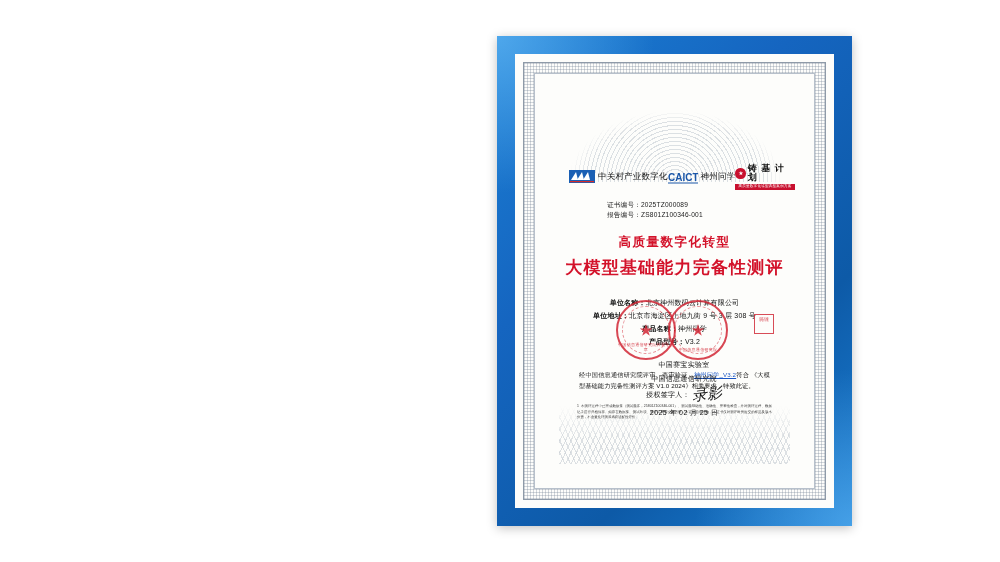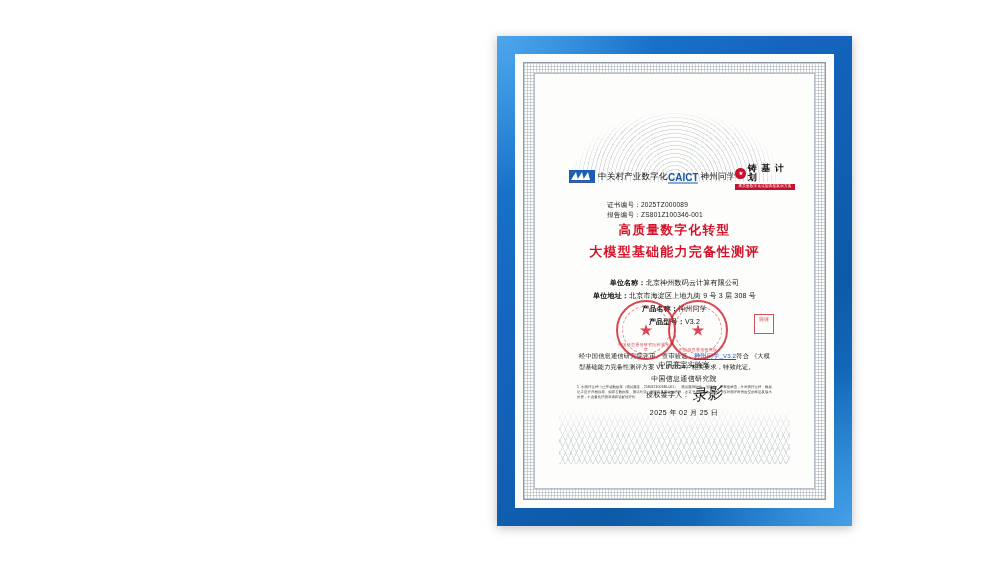--- a/index.html
+++ b/index.html
@@ -174,31 +174,32 @@
     padding-left: 46px;
   }
   .num-line {
     font-size: 6.6px;
     color: #1a1a1a;
     line-height: 1.55;
     letter-spacing: .2px;
   }
 
   .titles {
+    margin-top: 12px;
     text-align: center;
   }
   .title-main {
     font-size: 12.5px;
     font-weight: bold;
     color: #d3122a;
     letter-spacing: 1.5px;
     line-height: 1.6;
   }
   .title-sub {
-    font-size: 13px;
+    font-size: 17px;
     font-weight: bold;
     color: #d3122a;
     letter-spacing: 1.2px;
     line-height: 1.9;
   }
 
   .fields {
     margin-top: 12px;
     text-align: center;
   }

